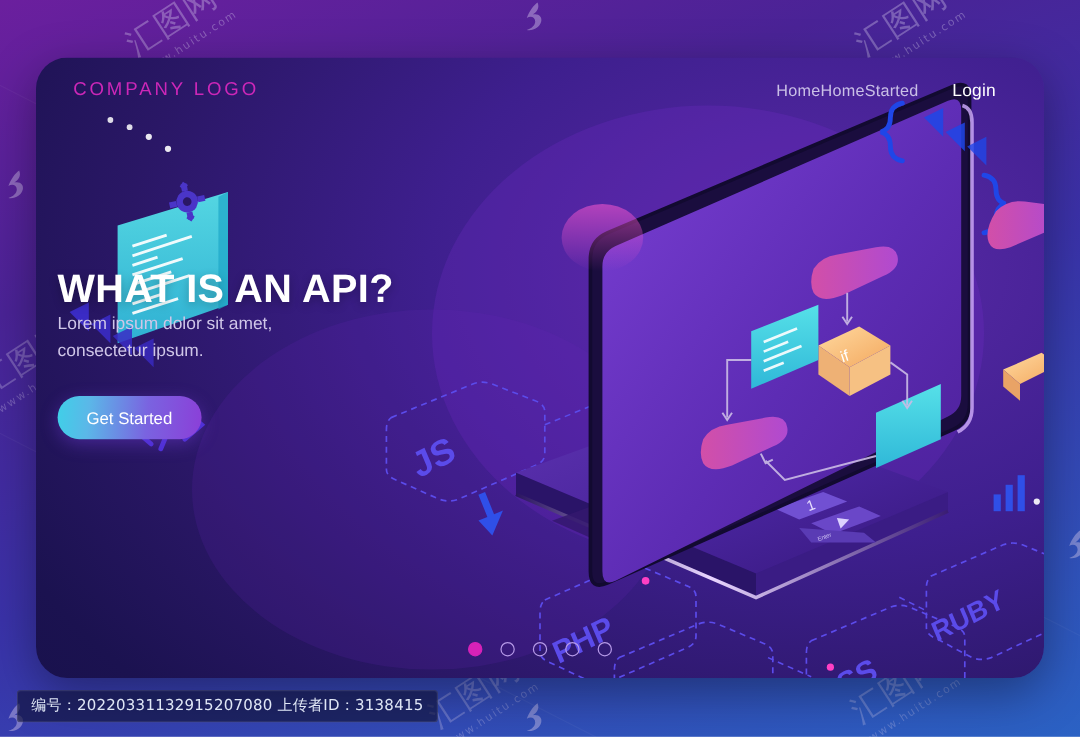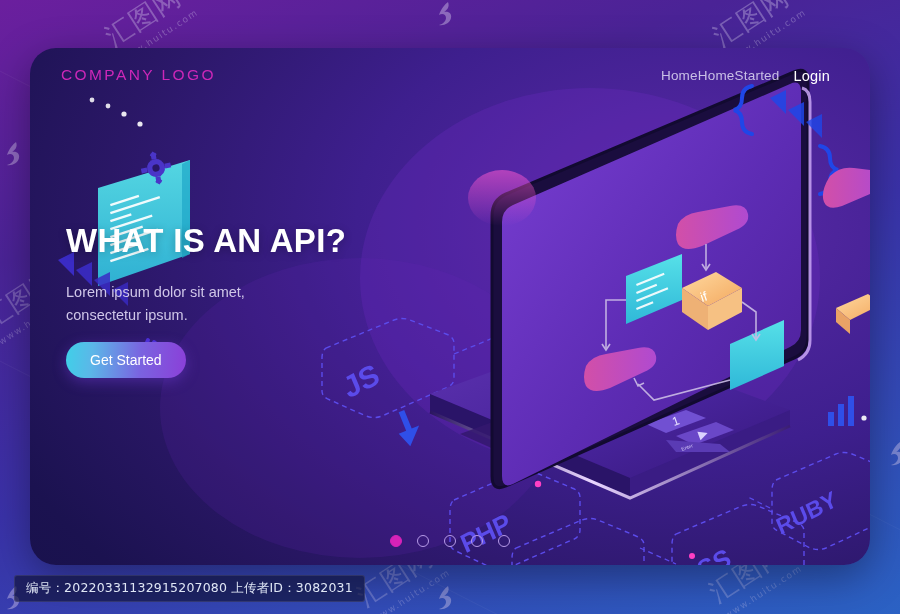--- a/index.html
+++ b/index.html
@@ -48,33 +48,33 @@
   .hdr { position:absolute; left:0; top:0; width:100%; height:64px; z-index: 40; padding-left: 20px; }
   .logo {
     position:absolute; left:31px; top:18px;
     font-size:15.5px; letter-spacing:2.4px; font-weight:400;
     color:#cd27b8;
   }
   .nav { position:absolute; right:40px; top:20px; display:flex; align-items:flex-start; }
   .nav a {
     font-size:13.5px; color:#c9bfe6; text-decoration:none; letter-spacing:.2px;
   }
-  .nav a.active { color:#ffffff; font-size:14.5px; margin-left:14px; }
-
-  
-  .copy { position:absolute; left:36px; top:175px; z-index: 40; width: 330px; }
+  .nav a.active { color:#ffffff; font-size:14.5px; margin-left:28px; }
+
+  
+  .copy { position:absolute; left:18px; top:175px; z-index: 40; width: 330px; }
   .headline {
     font-size:33px; font-weight:700; color:#fff; letter-spacing:.3px;
     line-height:1.1; text-shadow: 0 2px 8px rgba(0,0,0,.25);
   }
   .sub {
-    margin-top:22px; font-size:14.5px; color:#cfc6e8; line-height:1.6;
+    font-size:14.5px; color:#cfc6e8; line-height:1.6;
   }
   .cta {
-    margin-top:14px; display:inline-block; border:0; cursor:pointer;
+    margin-top:24px; display:inline-block; border:0; cursor:pointer;
     padding:10px 24px; border-radius:18px;
     font-size:14px; color:#fff; font-family:inherit;
     background: linear-gradient(95deg, #3fd0e8 0%, #5bb7e8 22%, #7a63e0 62%, #8b3fd8 100%);
     box-shadow: 0 4px 14px rgba(110,60,210,.45);
   }
 
   
   .illo { position:absolute; inset:0; z-index: 20; }
   .illo svg { position:absolute; left:0; top:0; }
 
@@ -406,13 +406,13 @@
 
   <div class="dots">
     <span class="dot on"></span>
     <span class="dot"></span>
     <span class="dot"></span>
     <span class="dot"></span>
     <span class="dot"></span>
   </div>
 </div>
 
-<div class="idbar">编号：20220331132915207080 上传者ID：3082031</div>
+<div class="idbar">编号：20220331132915207080 上传者ID：3138415</div>
 
 </body></html>

